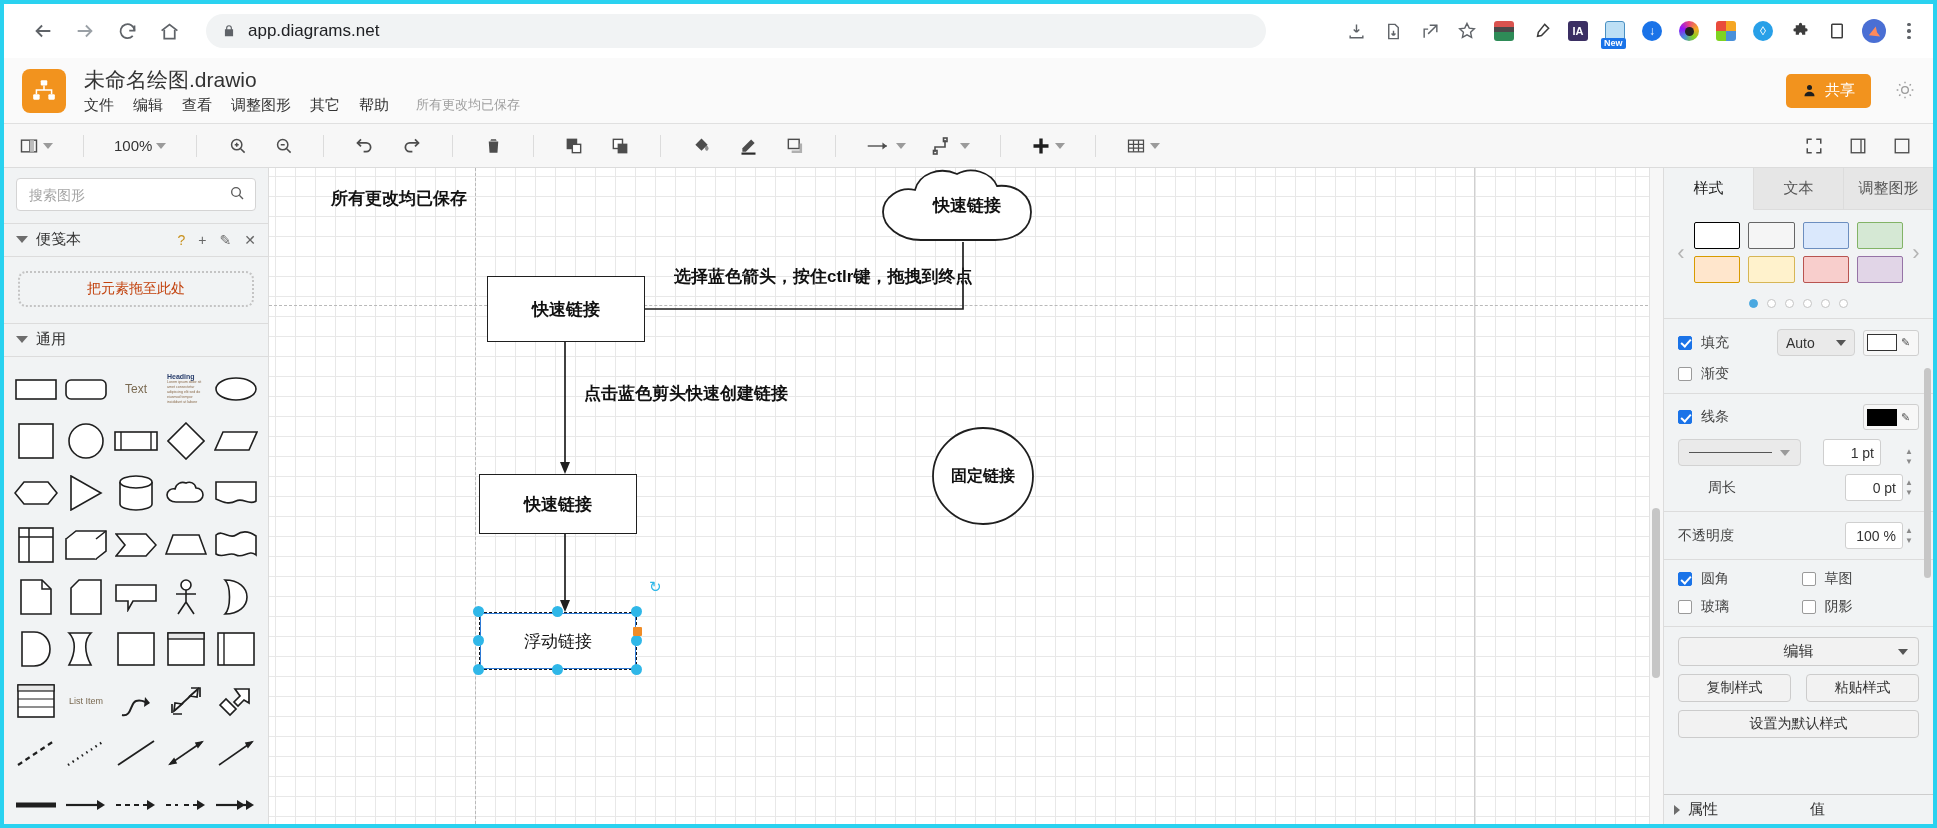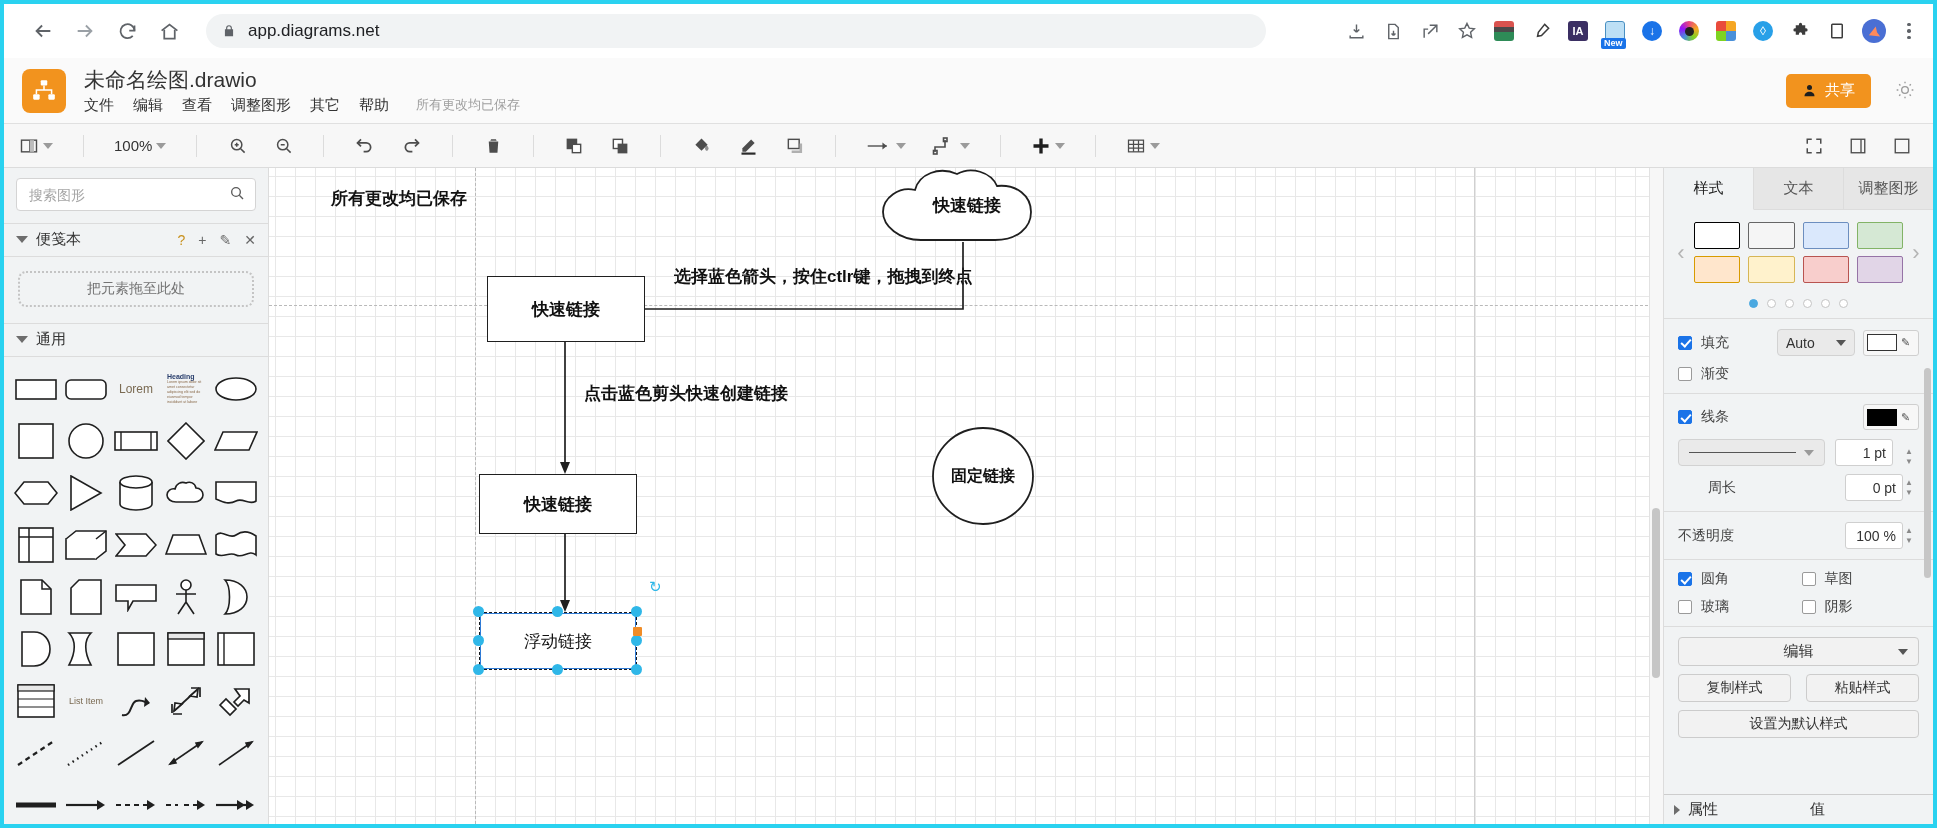--- a/index.html
+++ b/index.html
@@ -52,21 +52,21 @@
   
   .sidebar { width:265px; flex:0 0 265px; background:#f1f3f4; border-right:1px solid #dcdcdc; overflow:hidden; display:flex; flex-direction:column; }
   .search-wrap { padding:10px 12px 12px; }
   .search-box { height:33px; background:#fff; border:1px solid #d4d4d4; border-radius:4px; display:flex; align-items:center; padding:0 10px; }
   .search-box input { border:none; outline:none; flex:1; font-size:14px; color:#333; background:transparent; font-family:inherit; }
   .search-box input::placeholder { color:#a5a5a5; }
   .sec-head { height:34px; display:flex; align-items:center; padding:0 12px; border-top:1px solid #dcdcdc; border-bottom:1px solid #dcdcdc; background:#f1f3f4; font-size:15px; color:#333; }
   .tri { width:0; height:0; border-left:6px solid transparent; border-right:6px solid transparent; border-top:7px solid #6d6d6d; margin-right:8px; }
   .sec-acts { margin-left:auto; display:flex; align-items:center; gap:13px; color:#666; font-size:14px; }
   .sec-acts .q { color:#c8911e; }
-  .scratch { margin:14px 14px 16px; height:36px; border:2px dotted #c4c4c4; border-radius:8px; display:flex; align-items:center; justify-content:center; font-size:14px; color:#737373; }
+  .scratch { margin:14px 14px 16px; height:36px; border:2px dotted #c4c4c4; border-radius:8px; display:flex; align-items:center; justify-content:center; font-size:14px; color:#c2410c; }
   .shapes { padding:12px 10px 0; display:grid; grid-template-columns:repeat(5,1fr); gap:12px 6px; overflow:hidden; }
   .shape-cell { height:40px; display:flex; align-items:center; justify-content:center; cursor:pointer; }
   .shape-cell svg { display:block; }
 
   
   .canvas-wrap { flex:1; position:relative; background:#ffffff; overflow:hidden; }
   .grid { position:absolute; inset:0;
     background-image:
       linear-gradient(to right, #e8e8e8 1px, transparent 1px),
       linear-gradient(to bottom, #e8e8e8 1px, transparent 1px),
@@ -105,21 +105,21 @@
   .rrow:last-child { margin-bottom:0; }
   .cb { width:14px; height:14px; border:1px solid #9a9a9a; border-radius:2px; background:#fff; flex:0 0 auto; margin-right:9px; cursor:pointer; }
   .cb.on { background:#1a73e8; border-color:#1a73e8; position:relative; }
   .cb.on:after { content:""; position:absolute; left:4px; top:0.5px; width:4px; height:8px; border:solid #fff; border-width:0 2px 2px 0; transform:rotate(42deg); }
   .rlabel { font-size:14px; color:#444; }
   .sel-auto { margin-left:auto; width:78px; height:27px; background:#eaeaea; border:1px solid #d2d2d2; border-radius:4px; display:flex; align-items:center; padding:0 8px; font-size:14px; color:#333; cursor:pointer; }
   .sel-auto .cv { margin-left:auto; width:0;height:0;border-left:5px solid transparent;border-right:5px solid transparent;border-top:6px solid #555; }
   .colorchip { margin-left:8px; width:56px; height:26px; border:1px solid #cfcfcf; border-radius:3px; background:#f7f7f7; display:flex; align-items:center; padding:0 3px; cursor:pointer; }
   .colorchip .sq { width:30px; height:17px; border:1px solid #333; }
   .colorchip .pick { margin-left:4px; font-size:11px; color:#555; }
-  .linerow { display:flex; align-items:flex-end; gap:10px; }
+  .linerow { display:flex; align-items:flex-end; gap:22px; }
   .linestyle { flex:1; height:27px; background:#eaeaea; border:1px solid #d2d2d2; border-radius:4px; display:flex; align-items:center; padding:0 10px; cursor:pointer; }
   .linestyle .ln { flex:1; height:1px; background:#555; }
   .linestyle .cv { margin-left:8px; width:0;height:0;border-left:5px solid transparent;border-right:5px solid transparent;border-top:6px solid #9a9a9a; }
   .numbox { width:58px; height:27px; background:#fff; border:1px solid #cfcfcf; border-radius:3px; display:flex; align-items:center; justify-content:flex-end; padding:0 6px; font-size:14px; color:#333; }
   .spin { width:14px; display:flex; flex-direction:column; gap:2px; margin-left:2px; color:#8a8a8a; font-size:8px; line-height:8px; cursor:pointer; }
   .perim-row { display:flex; align-items:center; margin-top:8px; }
   .perim-row .rlabel { margin-left:30px; }
   .perim-row .right { margin-left:auto; display:flex; align-items:center; }
   .op-row { display:flex; align-items:center; }
   .op-row .right { margin-left:auto; display:flex; align-items:center; }
@@ -452,21 +452,21 @@
             <svg width="42" height="26">
               <rect x="1" y="4" width="40" height="19" fill="#fff" stroke="#1f1f1f" stroke-width="1.6"></rect>
             </svg>
           </div>
         <div class="shape-cell">
             <svg width="42" height="26">
               <rect x="1" y="4" width="40" height="19" rx="5" fill="#fff" stroke="#1f1f1f" stroke-width="1.6"></rect>
             </svg>
           </div>
         <div class="shape-cell">
-            <span style="font-size:12px;color:#7a6a52;">Lorem</span>
+            <span style="font-size:12px;color:#7a6a52;">Text</span>
           </div>
         <div class="shape-cell">
             <div style="width:38px;">
               <div style="font-size:7px;font-weight:bold;color:#2a3f6d;">Heading</div>
               <div style="font-size:3.6px;color:#8a6a4a;line-height:5px;">Lorem ipsum dolor sit amet consectetur adipiscing elit sed do eiusmod tempor incididunt ut labore</div>
             </div>
           </div>
         <div class="shape-cell">
             <svg width="44" height="28">
               <ellipse cx="22" cy="14" rx="20" ry="11" fill="#fff" stroke="#1f1f1f" stroke-width="1.6"></ellipse>

